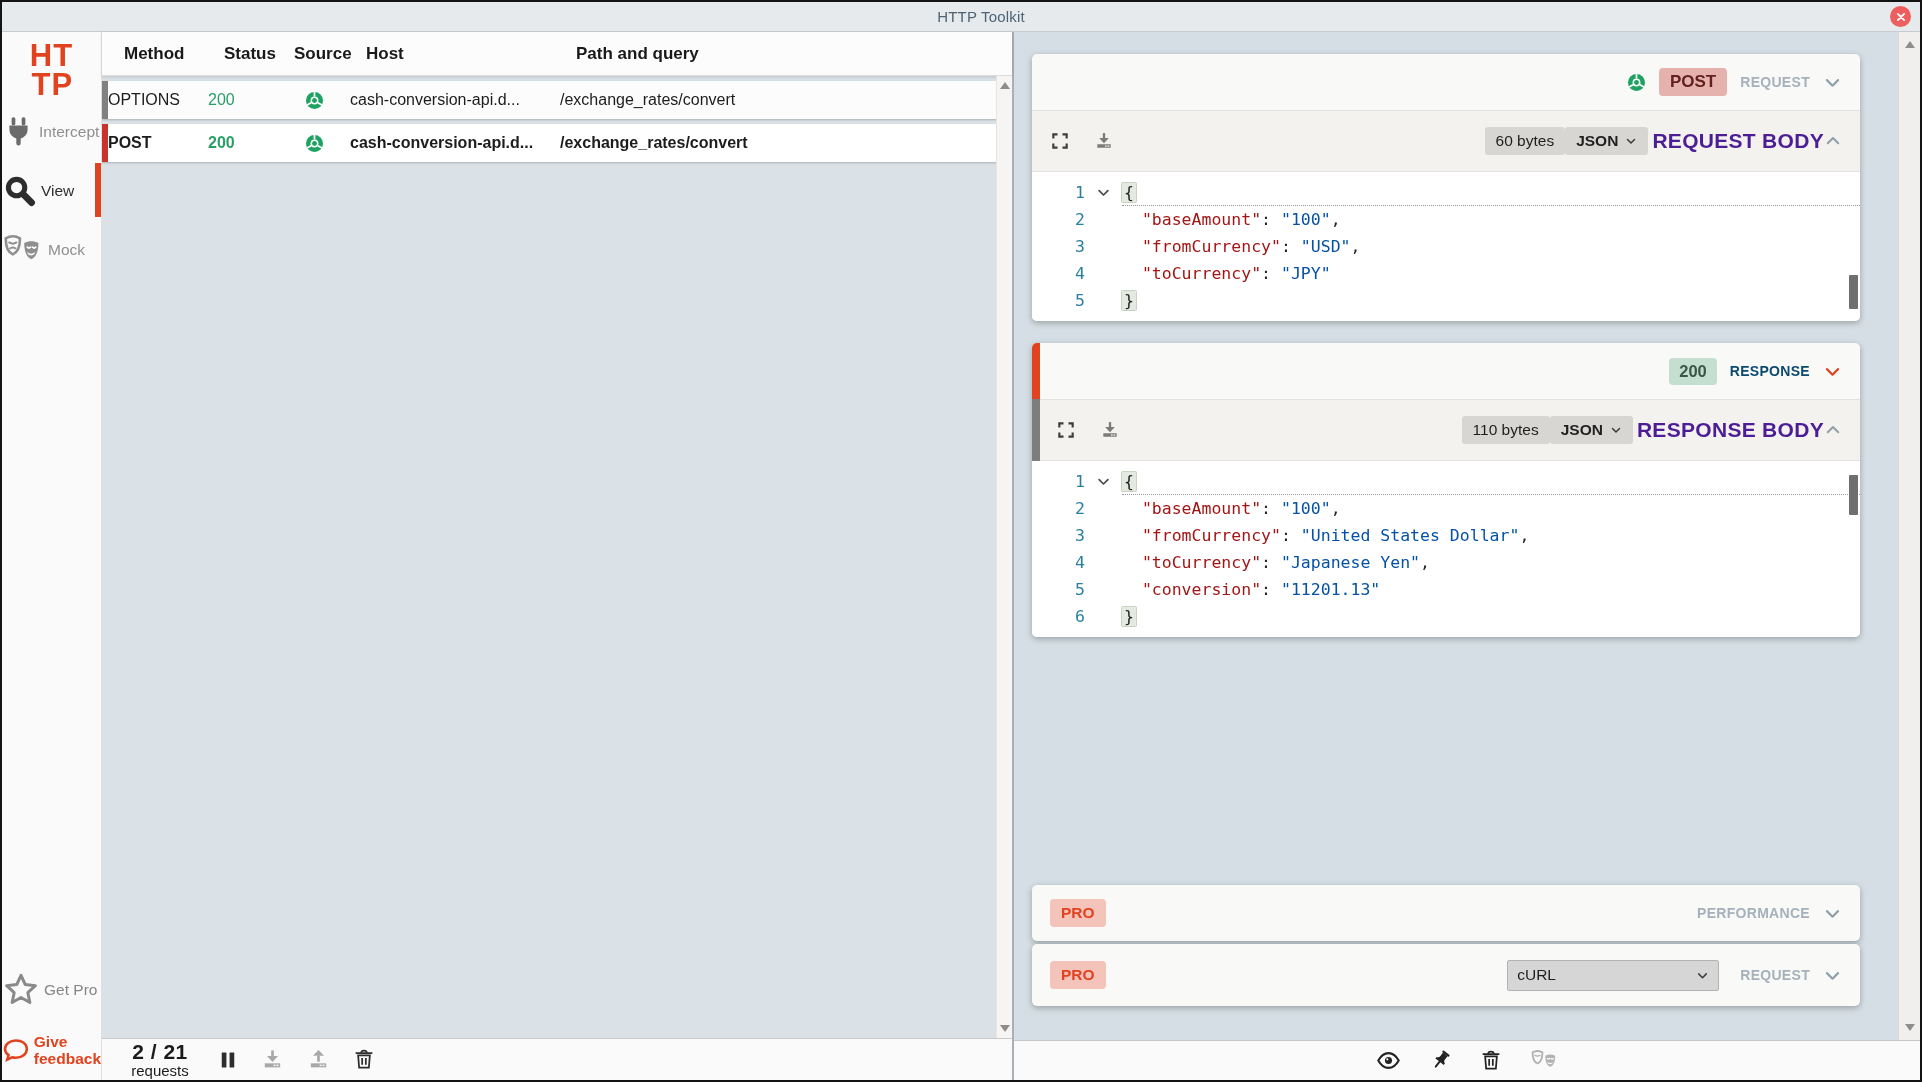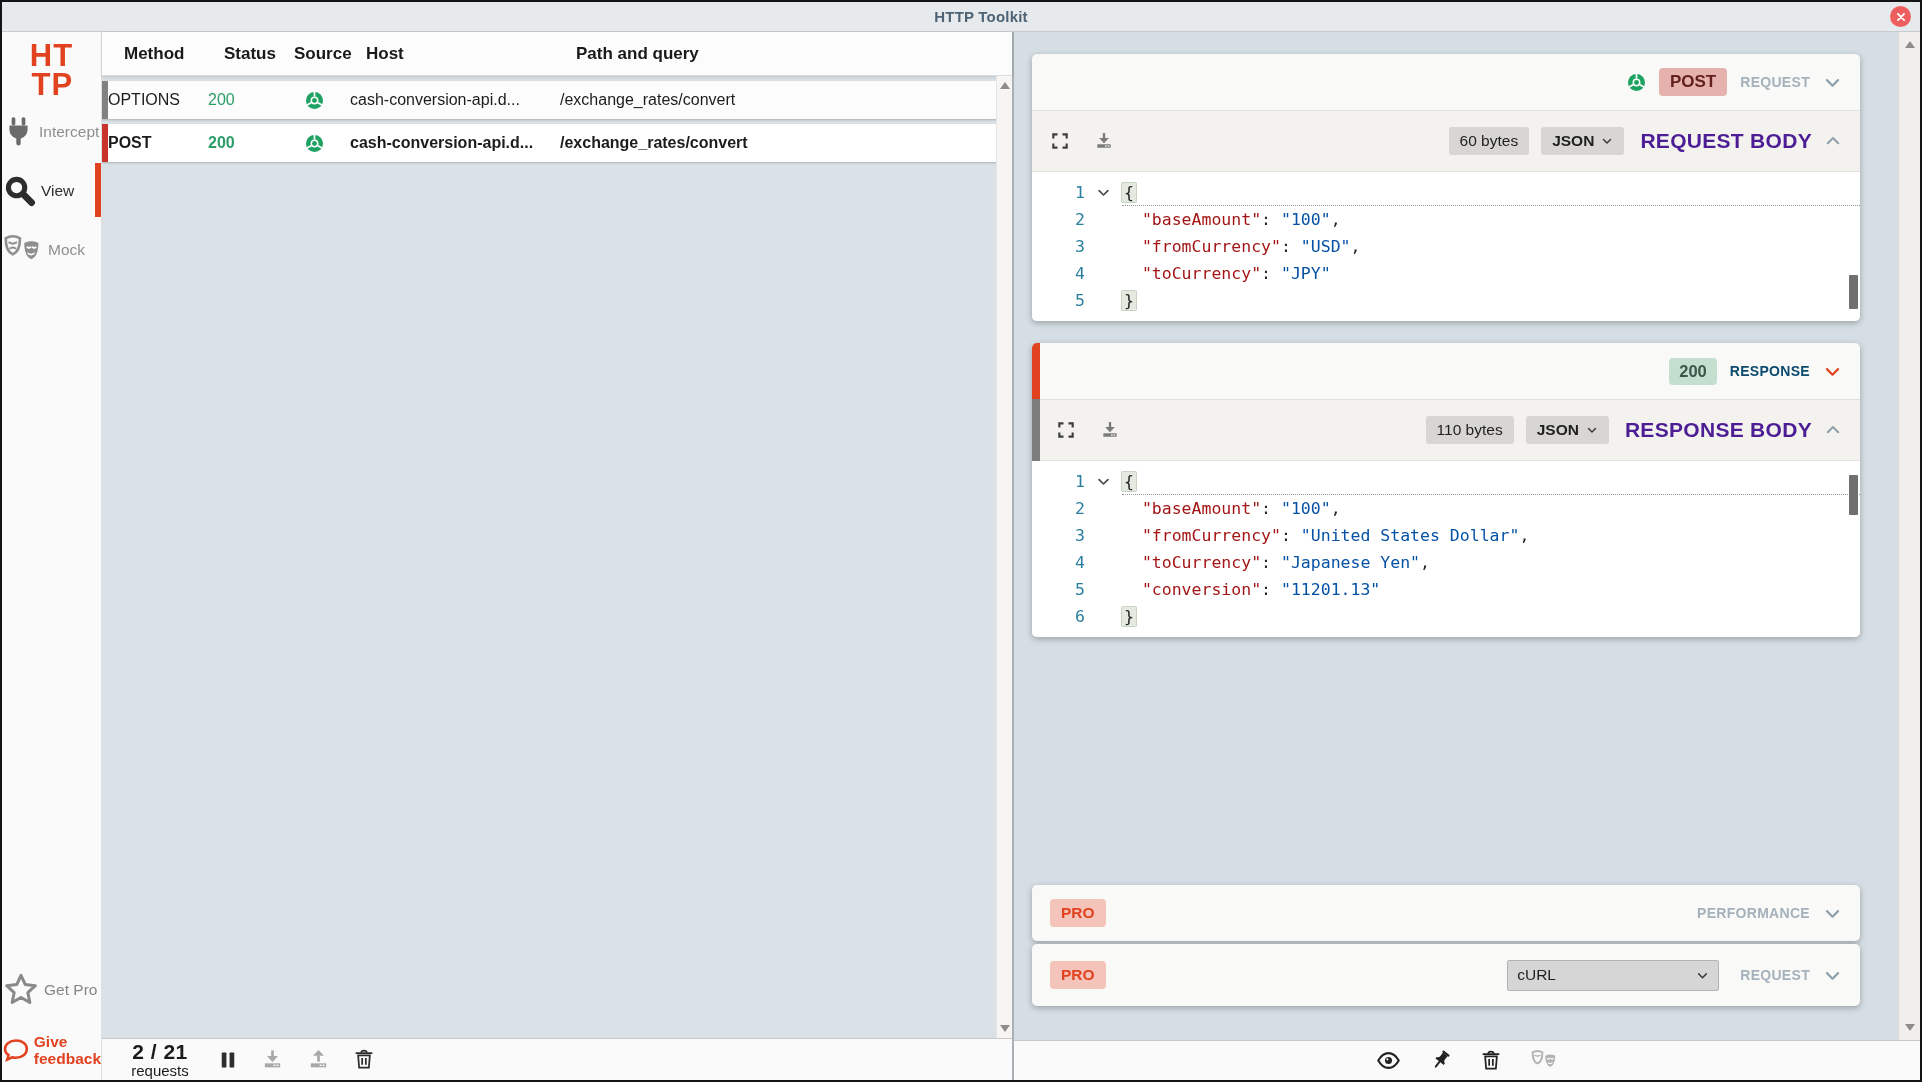--- a/index.html
+++ b/index.html
@@ -2,21 +2,21 @@
 <html><head>
 <meta charset="utf-8">
 <style>
   html,body{margin:0;padding:0;background:#111;}
   body{width:1922px;height:1082px;position:relative;font-family:"Liberation Sans",sans-serif;-webkit-font-smoothing:antialiased;}
   *{box-sizing:border-box;}
   .window{position:absolute;inset:0;border:2px solid #141414;display:flex;flex-direction:column;background:#dae2e7;}
 
   
   .titlebar{height:30px;background:#e7eaec;border-bottom:1px solid #c7ccd0;display:flex;align-items:center;justify-content:center;position:relative;flex:0 0 auto;}
-  .titlebar .title{font-size:15px;color:#4d6375;font-weight:700;letter-spacing:.2px;margin-left:40px;}
+  .titlebar .title{font-size:15px;color:#4d6375;font-weight:400;letter-spacing:.2px;margin-left:40px;}
   .close-btn{position:absolute;right:9px;top:4px;width:21px;height:21px;border-radius:50%;background:#ee5e5e;display:flex;align-items:center;justify-content:center;cursor:pointer;}
 
   .main{flex:1;display:flex;min-height:0;}
 
   
   .sidebar{width:100px;background:#fafafa;border-right:1px solid #e0e0e0;display:flex;flex-direction:column;align-items:center;flex:0 0 auto;}
   .logo{margin-top:10px;text-align:right;color:#e1421f;font-weight:900;font-size:31px;line-height:.92;letter-spacing:1px;}
   .nav-item{width:100%;padding:10px 0 9px;display:flex;flex-direction:row;align-items:center;gap:4px;cursor:pointer;margin-top:6px;}
   .nav-item .lbl{font-size:15.5px;color:#6f6f6f;}
   .nav-item.selected{box-shadow:inset -6px 0 0 #e1421f;}
@@ -61,21 +61,21 @@
   .rpanel{flex:1;position:relative;background:#d5dee4;display:flex;flex-direction:column;min-width:0;}
   .rcontent{flex:1;padding:22px 60px 34px 18px;display:flex;flex-direction:column;min-height:0;}
   .card{background:#f9f9f8;border-radius:5px;box-shadow:0 2px 6px rgba(0,0,0,.28);position:relative;overflow:hidden;flex:0 0 auto;}
   .card-head{height:56px;display:flex;align-items:center;justify-content:flex-end;gap:13px;padding:0 18px;}
   .sec-title{font-size:14px;font-weight:700;color:#a5b1bb;letter-spacing:.3px;}
   .sec-title.red{color:#0c4a6e;}
   .chev{line-height:0;cursor:pointer;color:#8fa0aa;}
   .chev.red{color:#e1421f;}
   .method-badge{background:#e6b2ae;color:#63211d;font-weight:700;font-size:17px;padding:4px 11px;border-radius:4px;}
   .status-badge{background:#c4dfcf;color:#39564646;color:#3a564a;font-weight:600;font-size:16.5px;padding:4px 10px;border-radius:4px;}
-  .card-sub{height:62px;background:#f3f2ef;border-top:1px solid #e3e2df;border-bottom:1px solid #e3e2df;display:flex;align-items:center;padding:0 18px;gap:12px;}
+  .card-sub{height:62px;background:#f3f2ef;border-top:1px solid #e3e2df;border-bottom:1px solid #e3e2df;display:flex;align-items:center;padding:0 18px;}
   .sub-icons{display:flex;align-items:center;gap:24px;}
   .spacer{flex:1;}
   .pill{background:#d7d6d3;border-radius:3px;padding:5px 11px;font-size:15.5px;color:#1f1f1f;display:flex;align-items:center;gap:7px;}
   .pill.sel-like{cursor:pointer;font-weight:600;}
   .sub-title{font-size:21px;font-weight:700;color:#4c1d95;letter-spacing:.3px;margin-left:4px;text-align:right;}
 
   
   .tab-red{position:absolute;left:0;top:0;width:8px;height:56px;background:#e1421f;}
   .tab-gray{position:absolute;left:0;top:56px;width:8px;height:64px;background:#7d7d7d;}
 

